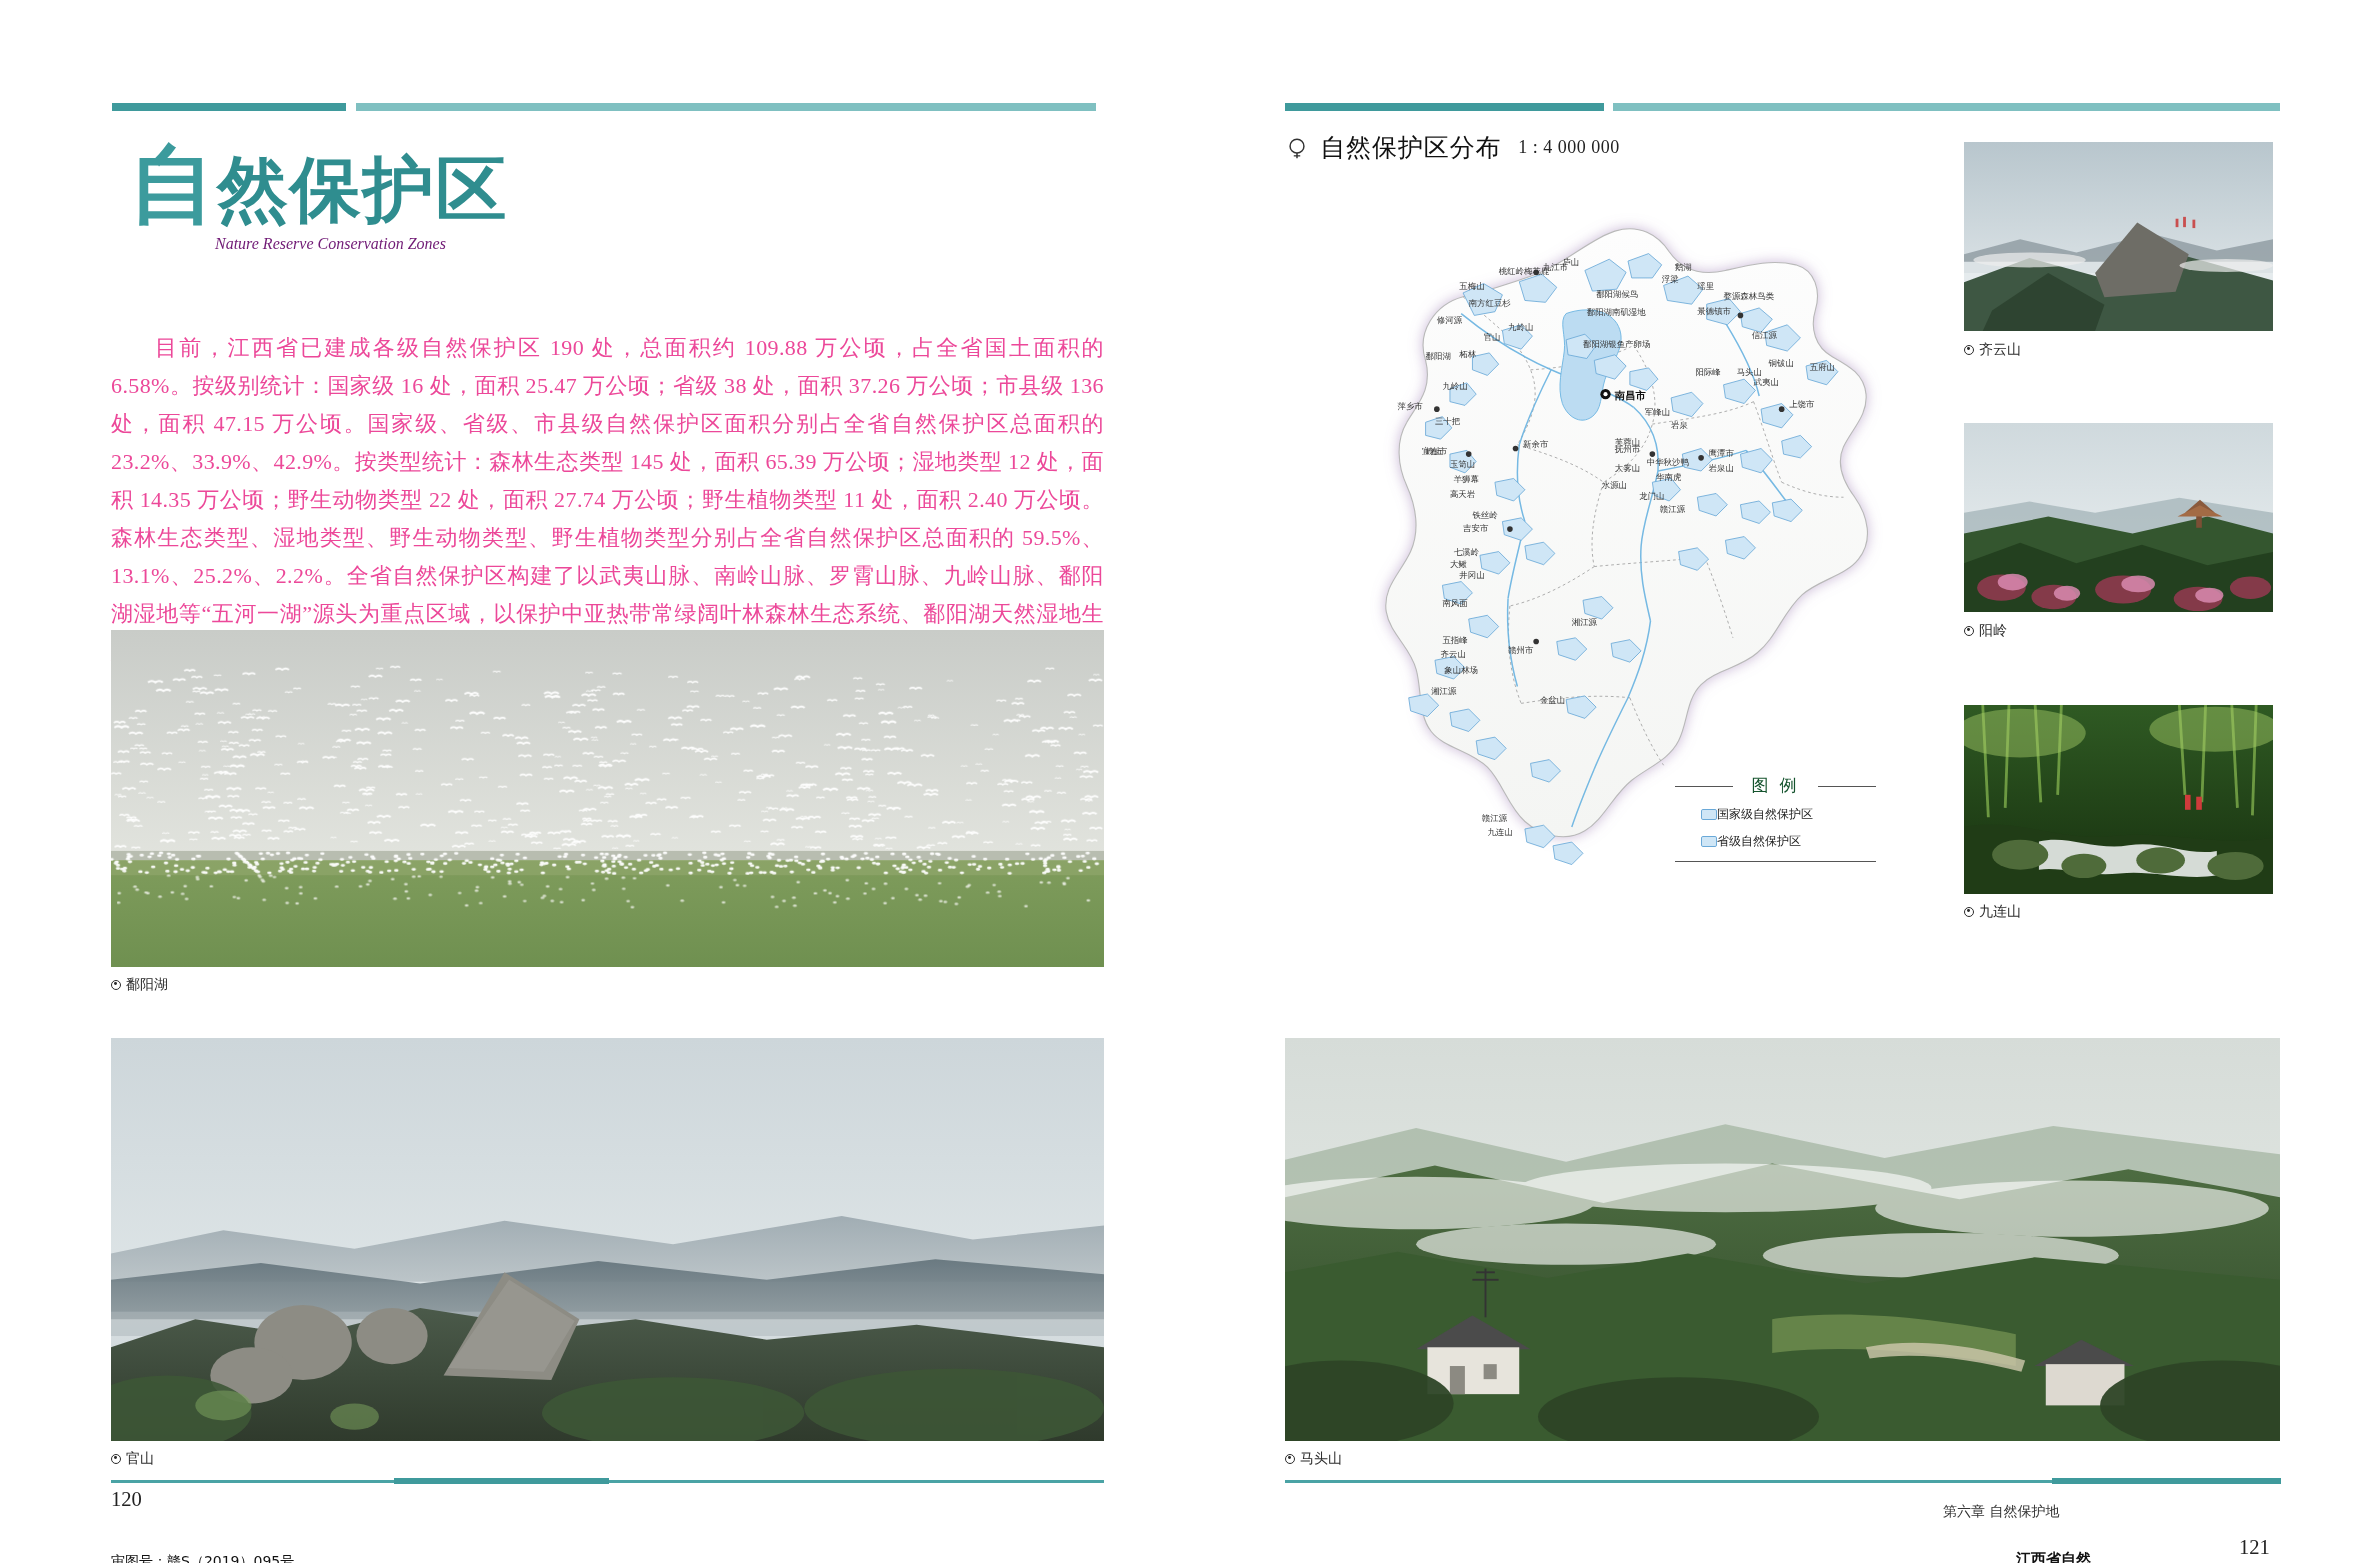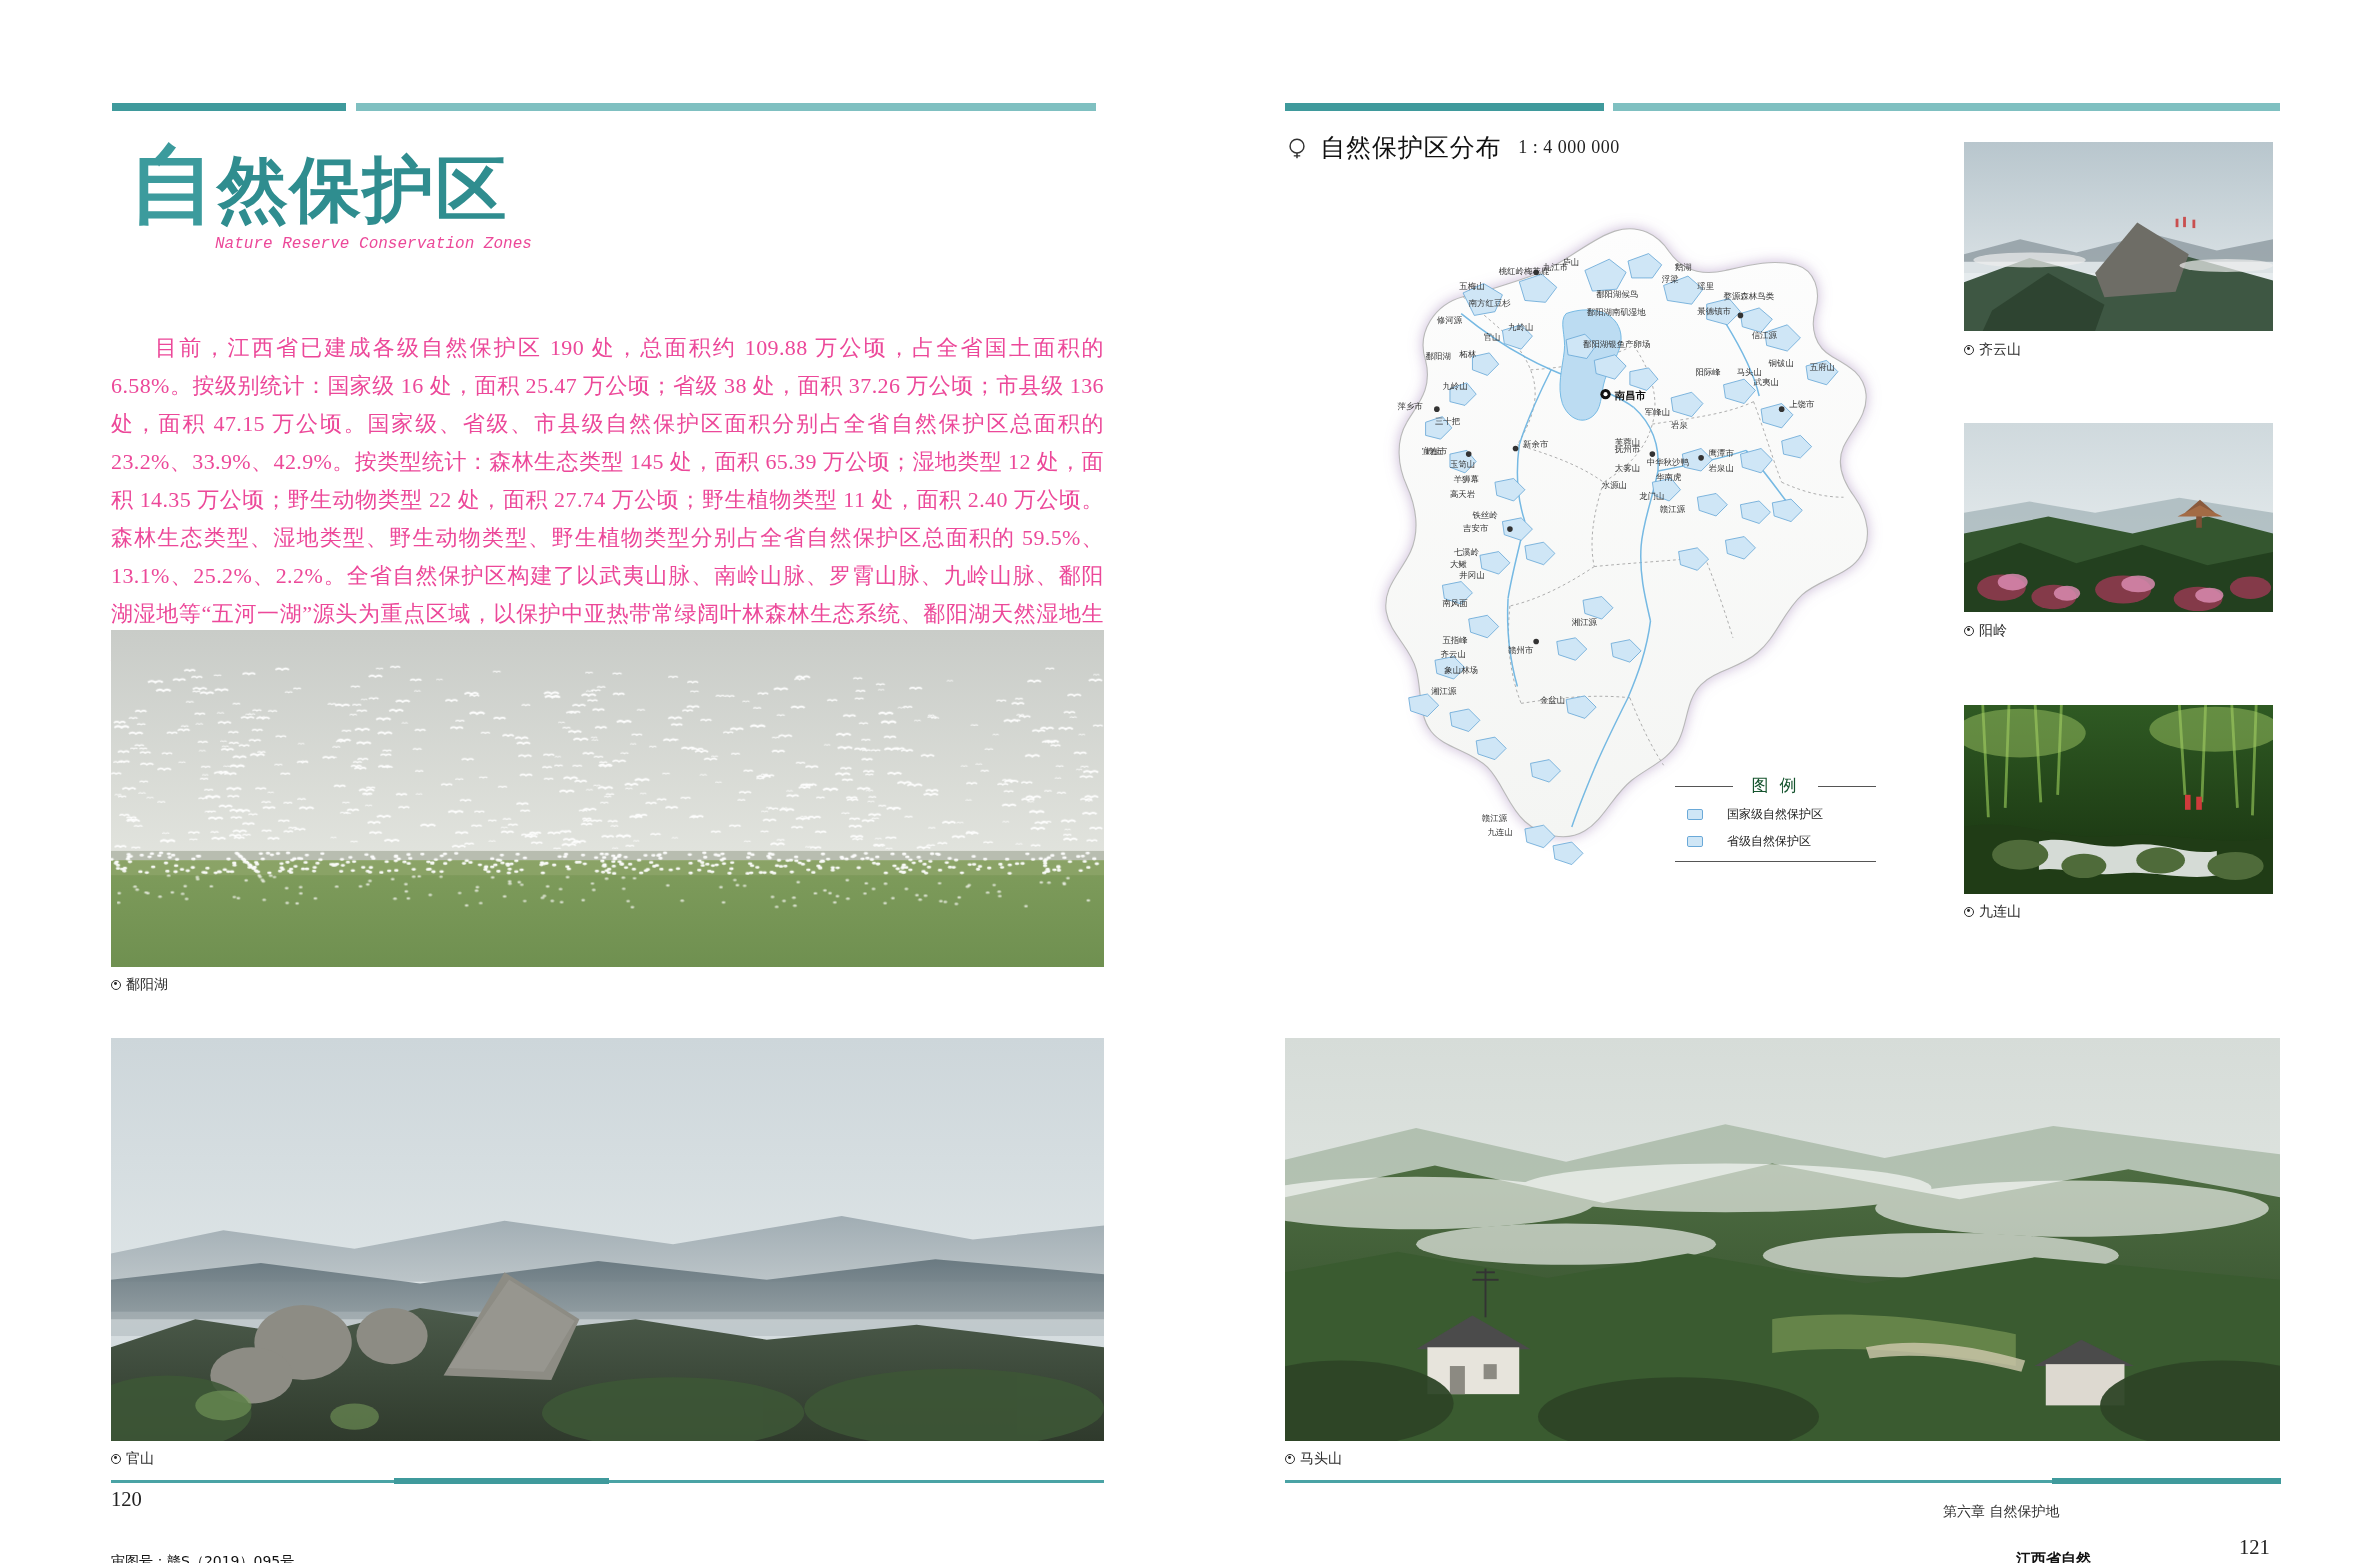--- a/index.html
+++ b/index.html
@@ -66,24 +66,24 @@
     color: #2f8d8f;
     letter-spacing: 1.9px;
     line-height: 1;
     white-space: nowrap;
   }
   .title-big .first {
     font-size: 86px;
     color: #3c9b9d;
   }
   .title-en {
-    font-family: Liberation Mono, monospace;
+    font-family: Liberation Serif, serif;
     font-style: italic;
     font-size: 16px;
-    color: #ec4899;
+    color: #701a75;
     margin-top: 7.5px;
     margin-left: 86px;
   }
 
   .body-text {
     position: absolute;
     left: 111px; top: 281px;
     width: 993px;
     font-family: "Liberation Serif", serif;
     font-size: 22px;
@@ -156,22 +156,22 @@
     top: 50%;
     width: 58px;
     height: 0.9px;
     background: #555;
   }
   .legend-title::before { left: 0; }
   .legend-title::after { right: 0; }
   .legend-row {
     display: flex; align-items: center;
     margin-top: 9.4px;
-    margin-left: 12px;
-    gap: 24px;
+    margin-left: 26px;
+    gap: 0;
   }
   .legend-swatch {
     width: 16px; height: 11.2px;
     border: 0.9px solid #6aa9d8;
     background: #cfe6f6;
     border-radius: 1.9px;
   }
   .legend-label {
     font-family: "DejaVu Sans", sans-serif;
     font-size: 12px;

